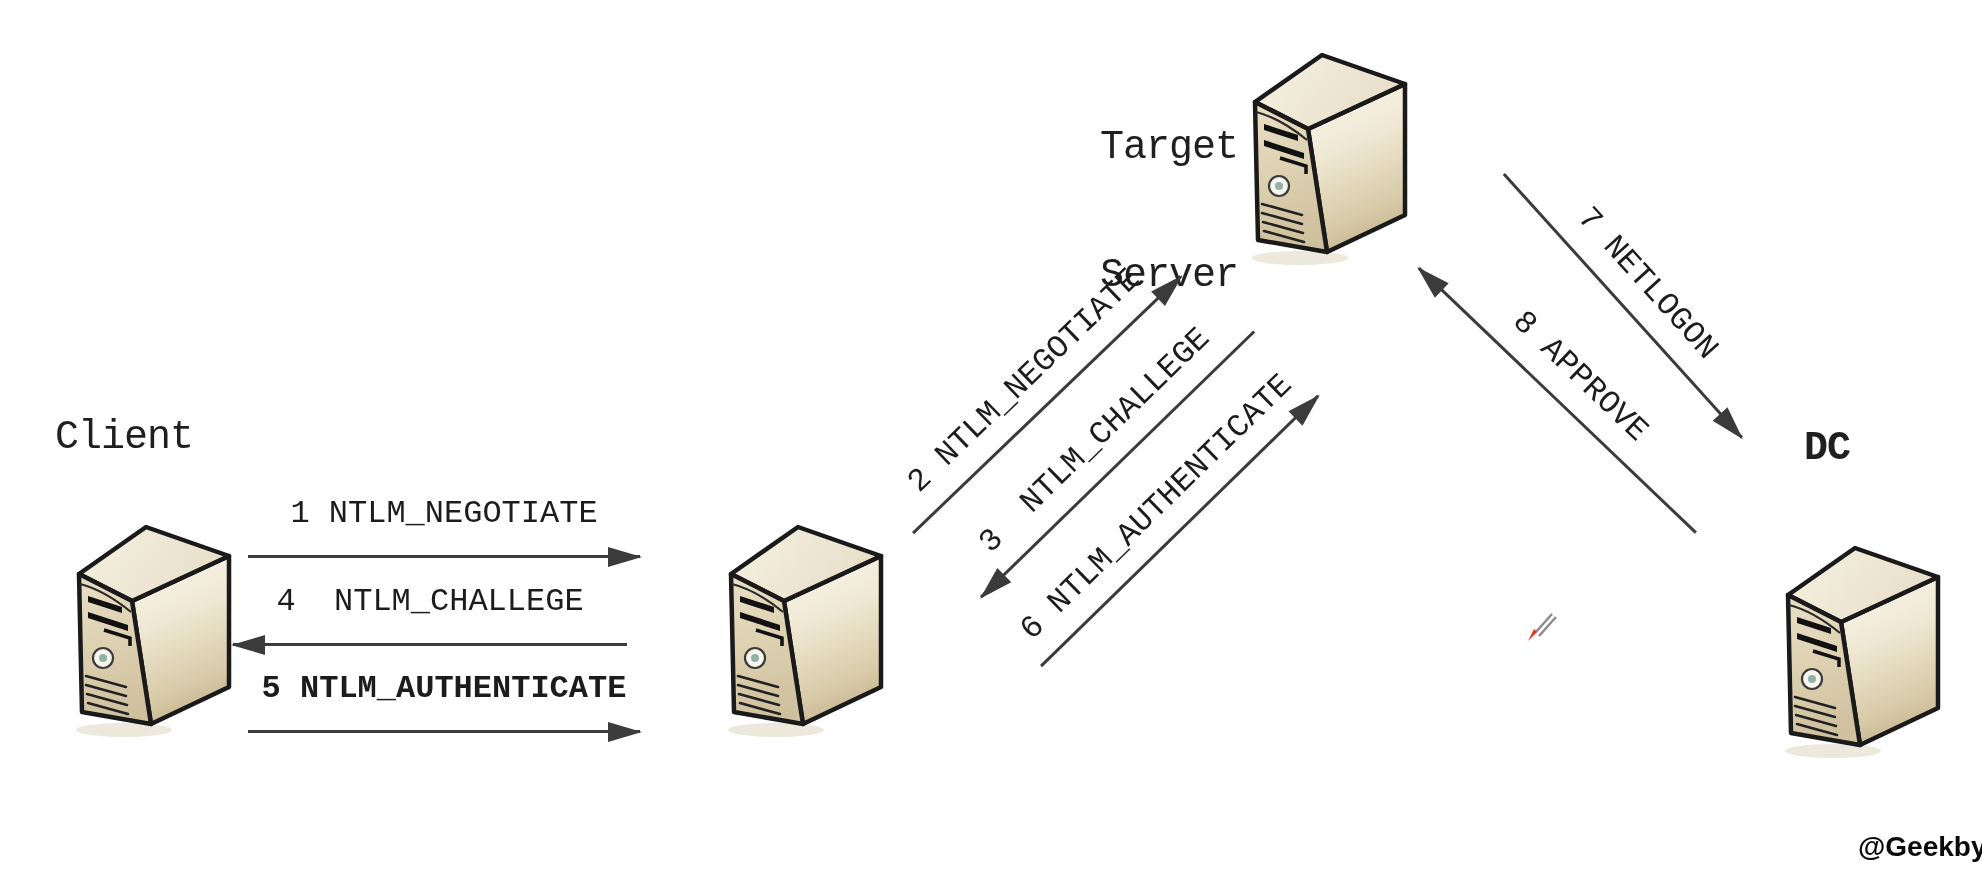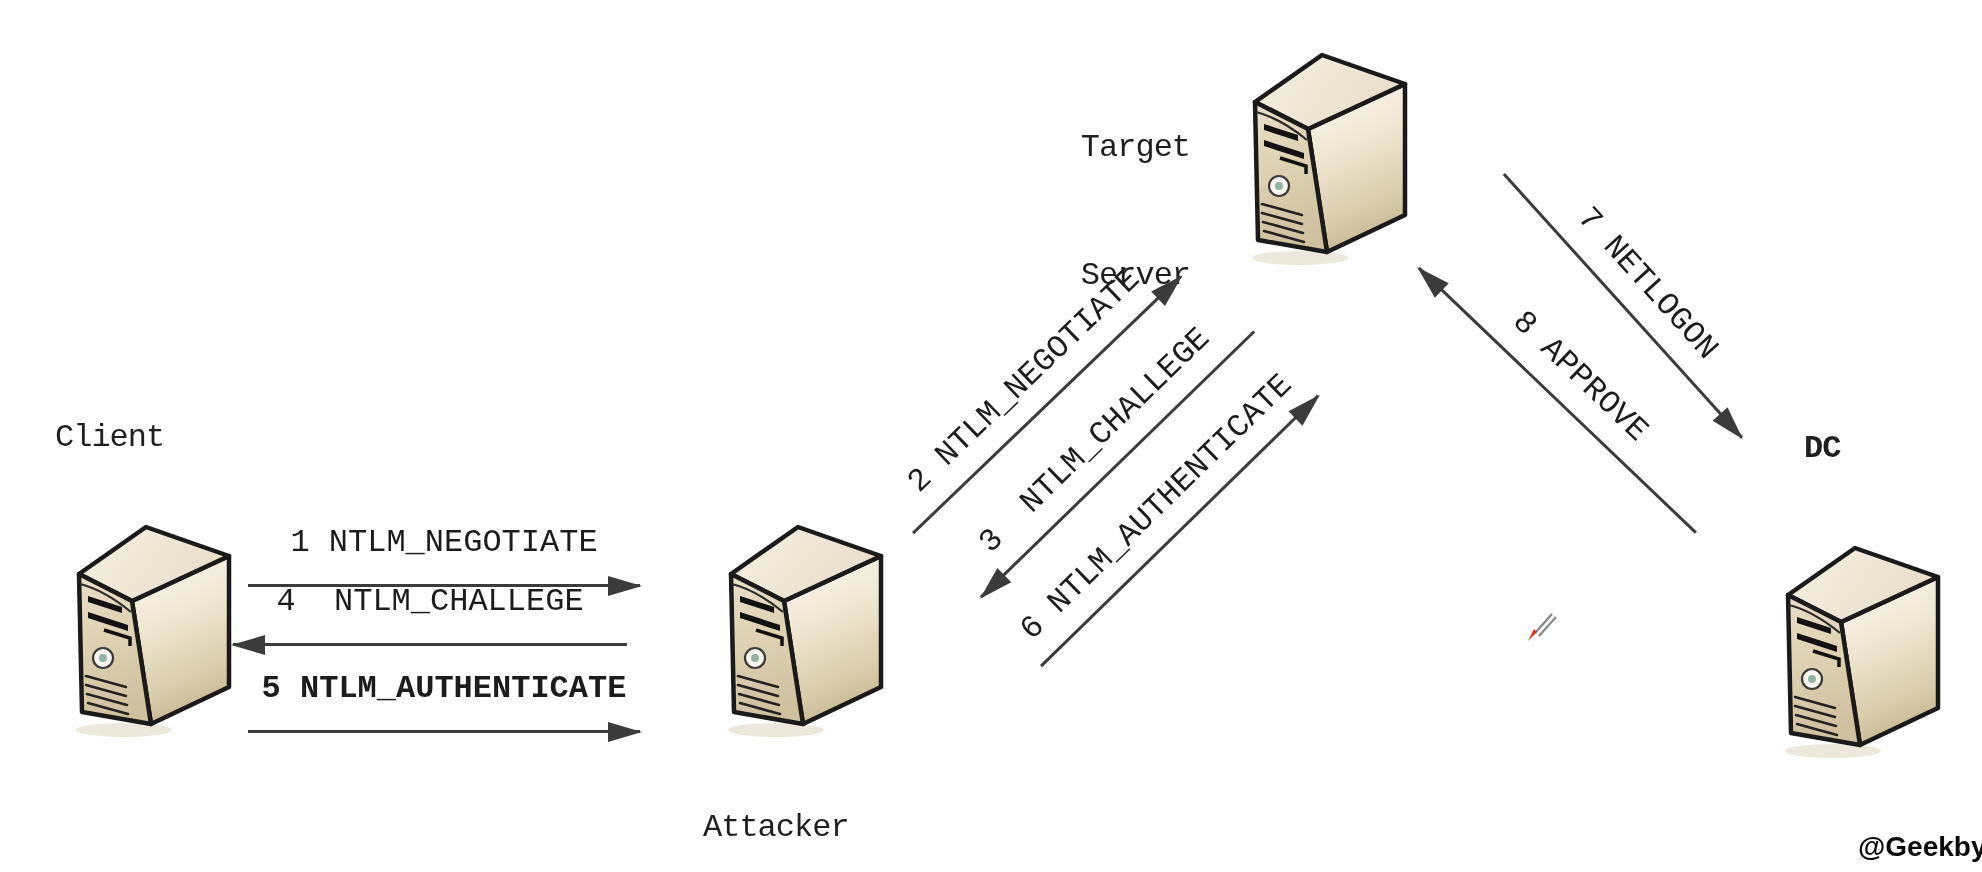--- a/index.html
+++ b/index.html
@@ -3,21 +3,21 @@
 <meta charset="utf-8">
 <style>
   html,body{margin:0;padding:0;background:#fff;}
   .canvas{
     position:relative;width:1982px;height:872px;background:#ffffff;overflow:hidden;
     font-family:"Liberation Mono","DejaVu Sans Mono",monospace;color:#1c1c1c;
   }
   
   .tower{position:absolute;width:170px;height:215px;}
   .node-label{
-    position:absolute;font-size:32px;line-height:44px;letter-spacing:-1px;
+    position:absolute;font-size:40px;line-height:44px;letter-spacing:-1px;
     color:#1f1f1f;white-space:pre;
   }
   .node-label.two-line{text-align:center;line-height:64px;letter-spacing:-1px;}
   
   .arrow{position:absolute;transform-origin:0 0;}
   .arrow .line{position:relative;height:3px;background:#3b3b3b;}
   .arrow .line.head-right::after{
     content:"";position:absolute;right:-2px;top:50%;transform:translateY(-50%);
     width:0;height:0;border-left:34px solid #3b3b3b;
     border-top:10px solid transparent;border-bottom:10px solid transparent;
@@ -76,39 +76,38 @@
         <path d="M12,152 L52,163 M12,161 L52,172 M13,170 L53,181 M14,179 L54,190" stroke="#222" stroke-width="2.6" stroke-linecap="round"></path>
       </g>
     </defs>
   </svg>
 
   <div class="node-label" style="left:55px;top:416px;">Client</div>
   <svg class="tower" style="left:74px;top:524px;" viewBox="0 0 170 215">
       <use href="#tower"></use>
     </svg>
 
-  <div class="node-label" style="left:703px;top:806px;">Attacker</div>
   <svg class="tower" style="left:726px;top:524px;" viewBox="0 0 170 215">
       <use href="#tower"></use>
     </svg>
 
   <div class="node-label two-line" style="left:1008px;top:52px;width:180px;">
     <span>Target</span><br>
     <span>Server</span>
   </div>
   <svg class="tower" style="left:1250px;top:52px;" viewBox="0 0 170 215">
       <use href="#tower"></use>
     </svg>
 
   <div class="node-label" style="left:1804px;top:427px;font-weight:bold;">DC</div>
   <svg class="tower" style="left:1783px;top:545px;" viewBox="0 0 170 215">
       <use href="#tower"></use>
     </svg>
 
-  <div class="arrow h" style="left:248px;top:584px;width:392px;">
+  <div class="arrow h" style="left:248px;top:555px;width:392px;">
     <div class="lbl">1 NTLM_NEGOTIATE</div>
     <div class="line head-right"></div>
   </div>
 
   <div class="arrow h" style="left:233px;top:643px;width:394px;">
     <div class="lbl">4  NTLM_CHALLEGE</div>
     <div class="line head-left"></div>
   </div>
 
   <div class="arrow h" style="left:248px;top:730px;width:392px;font-weight:bold;">

